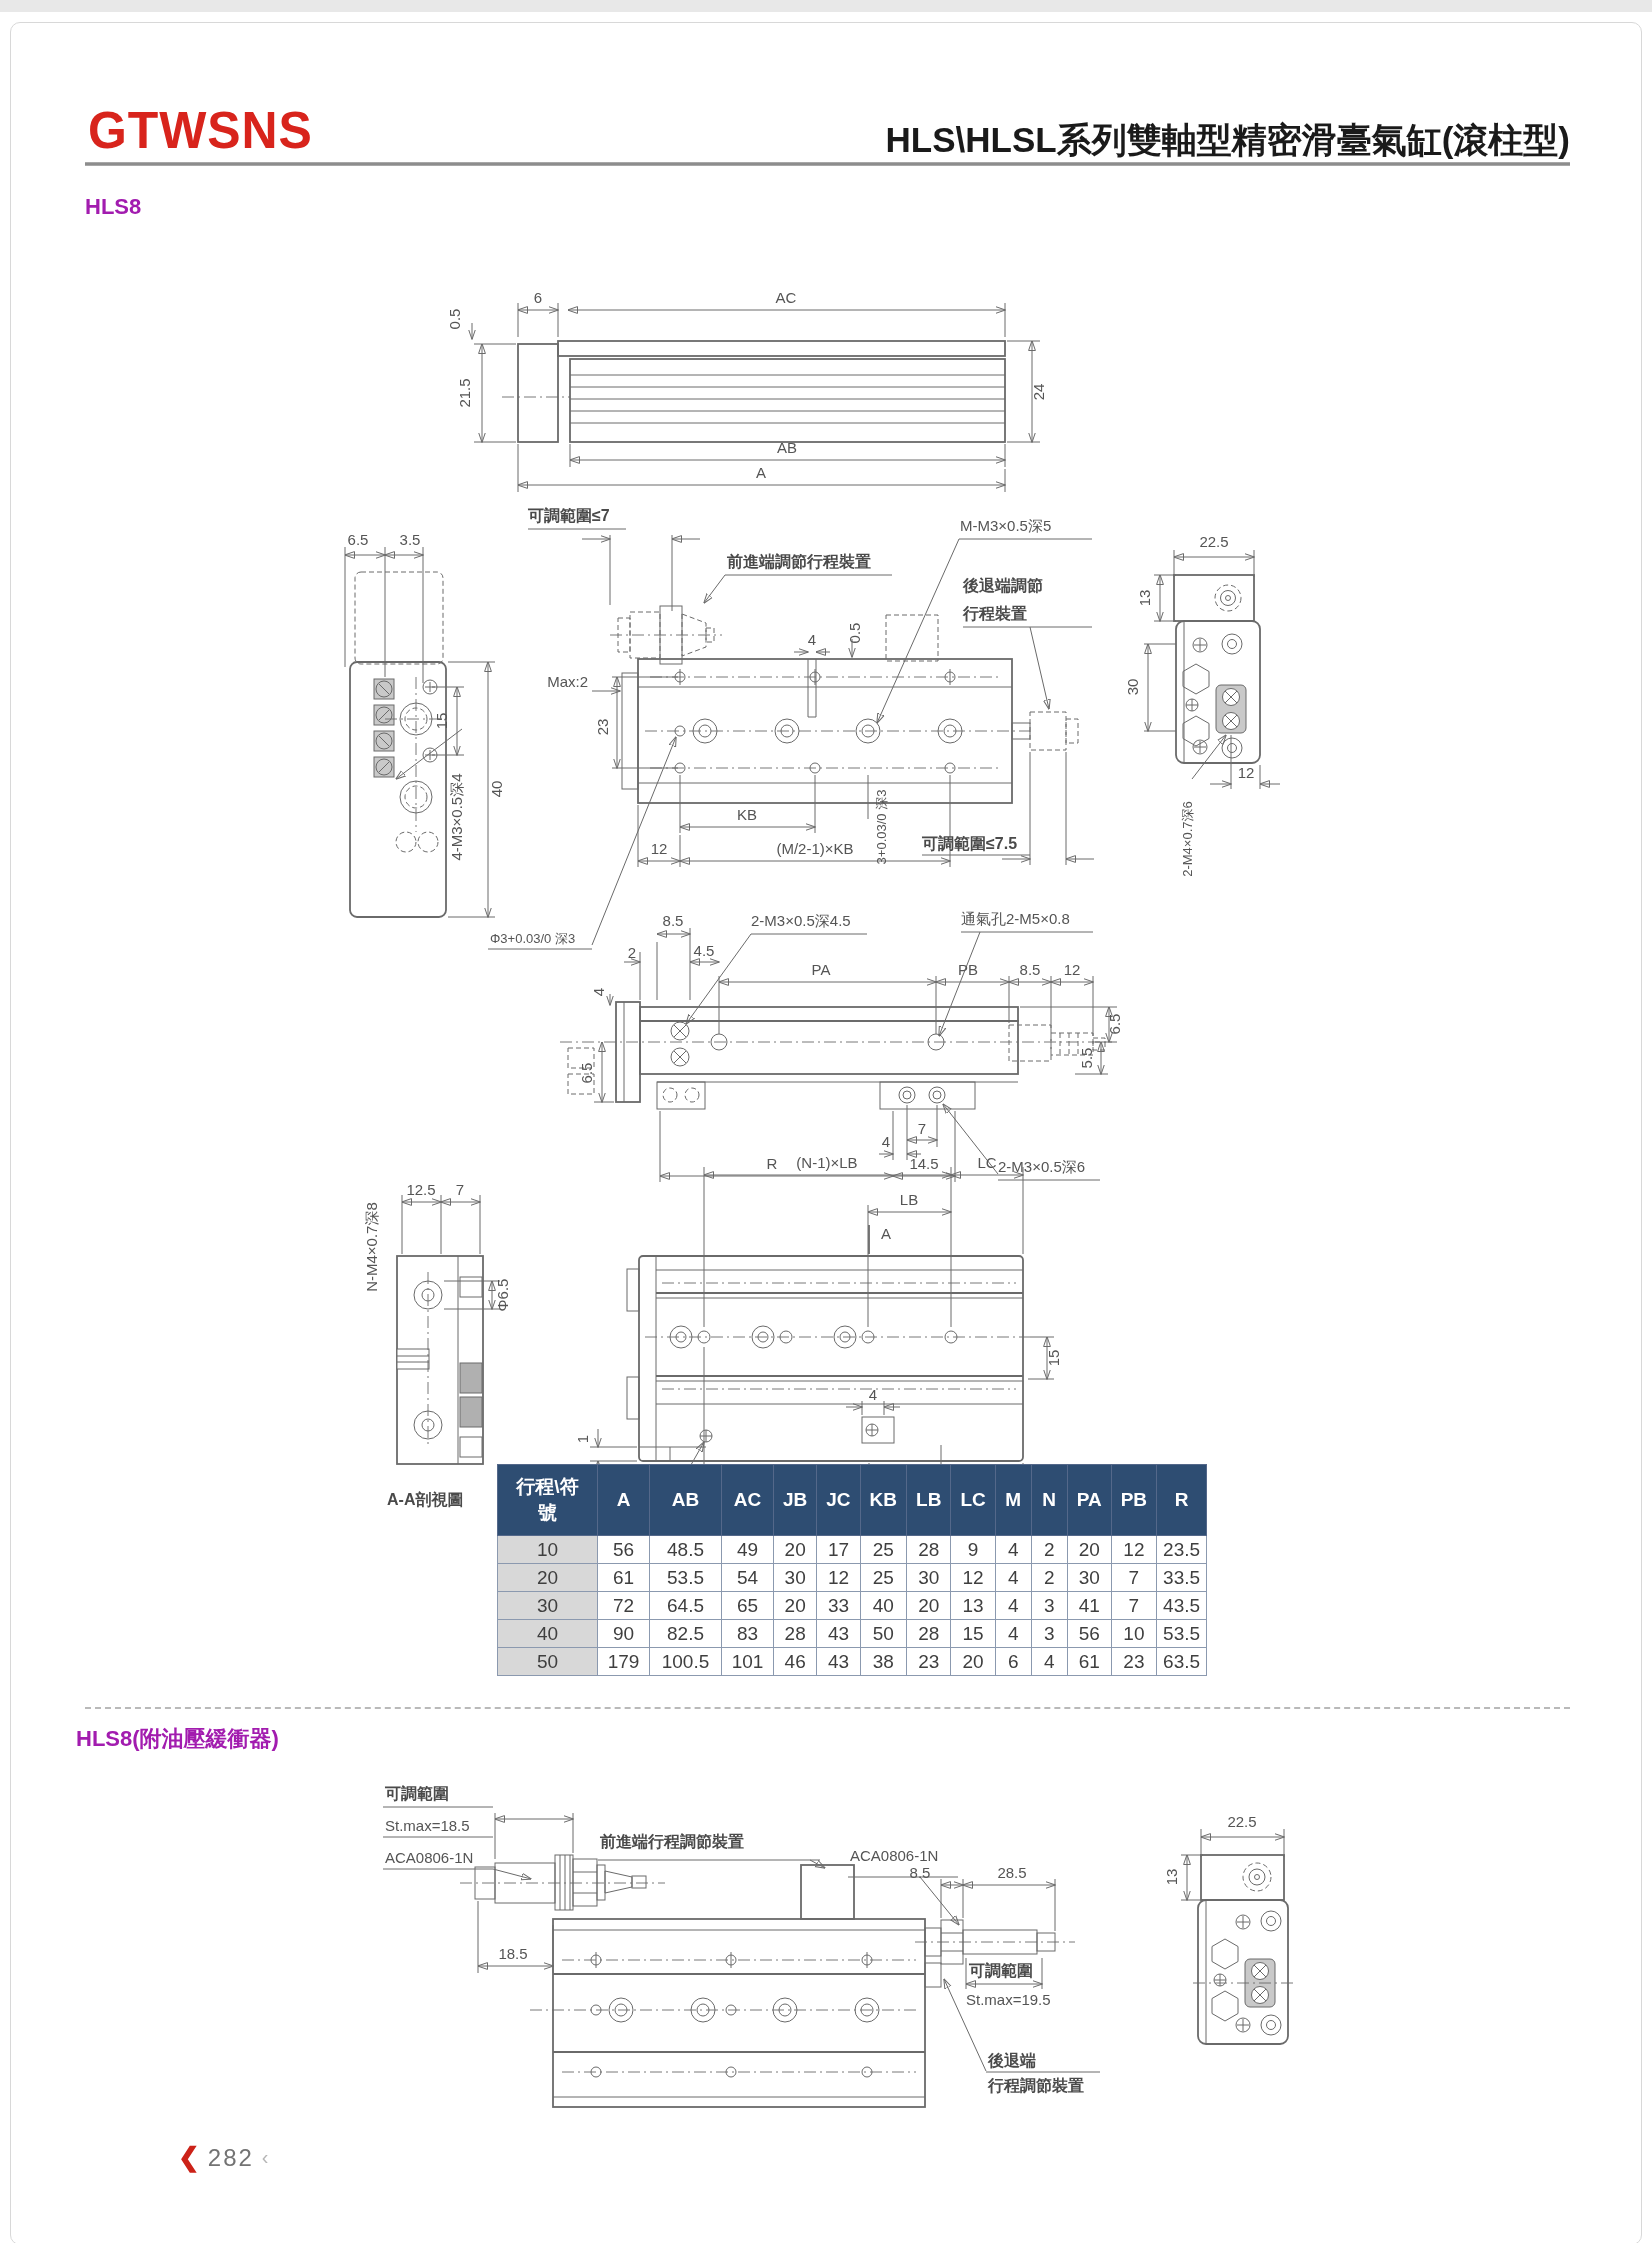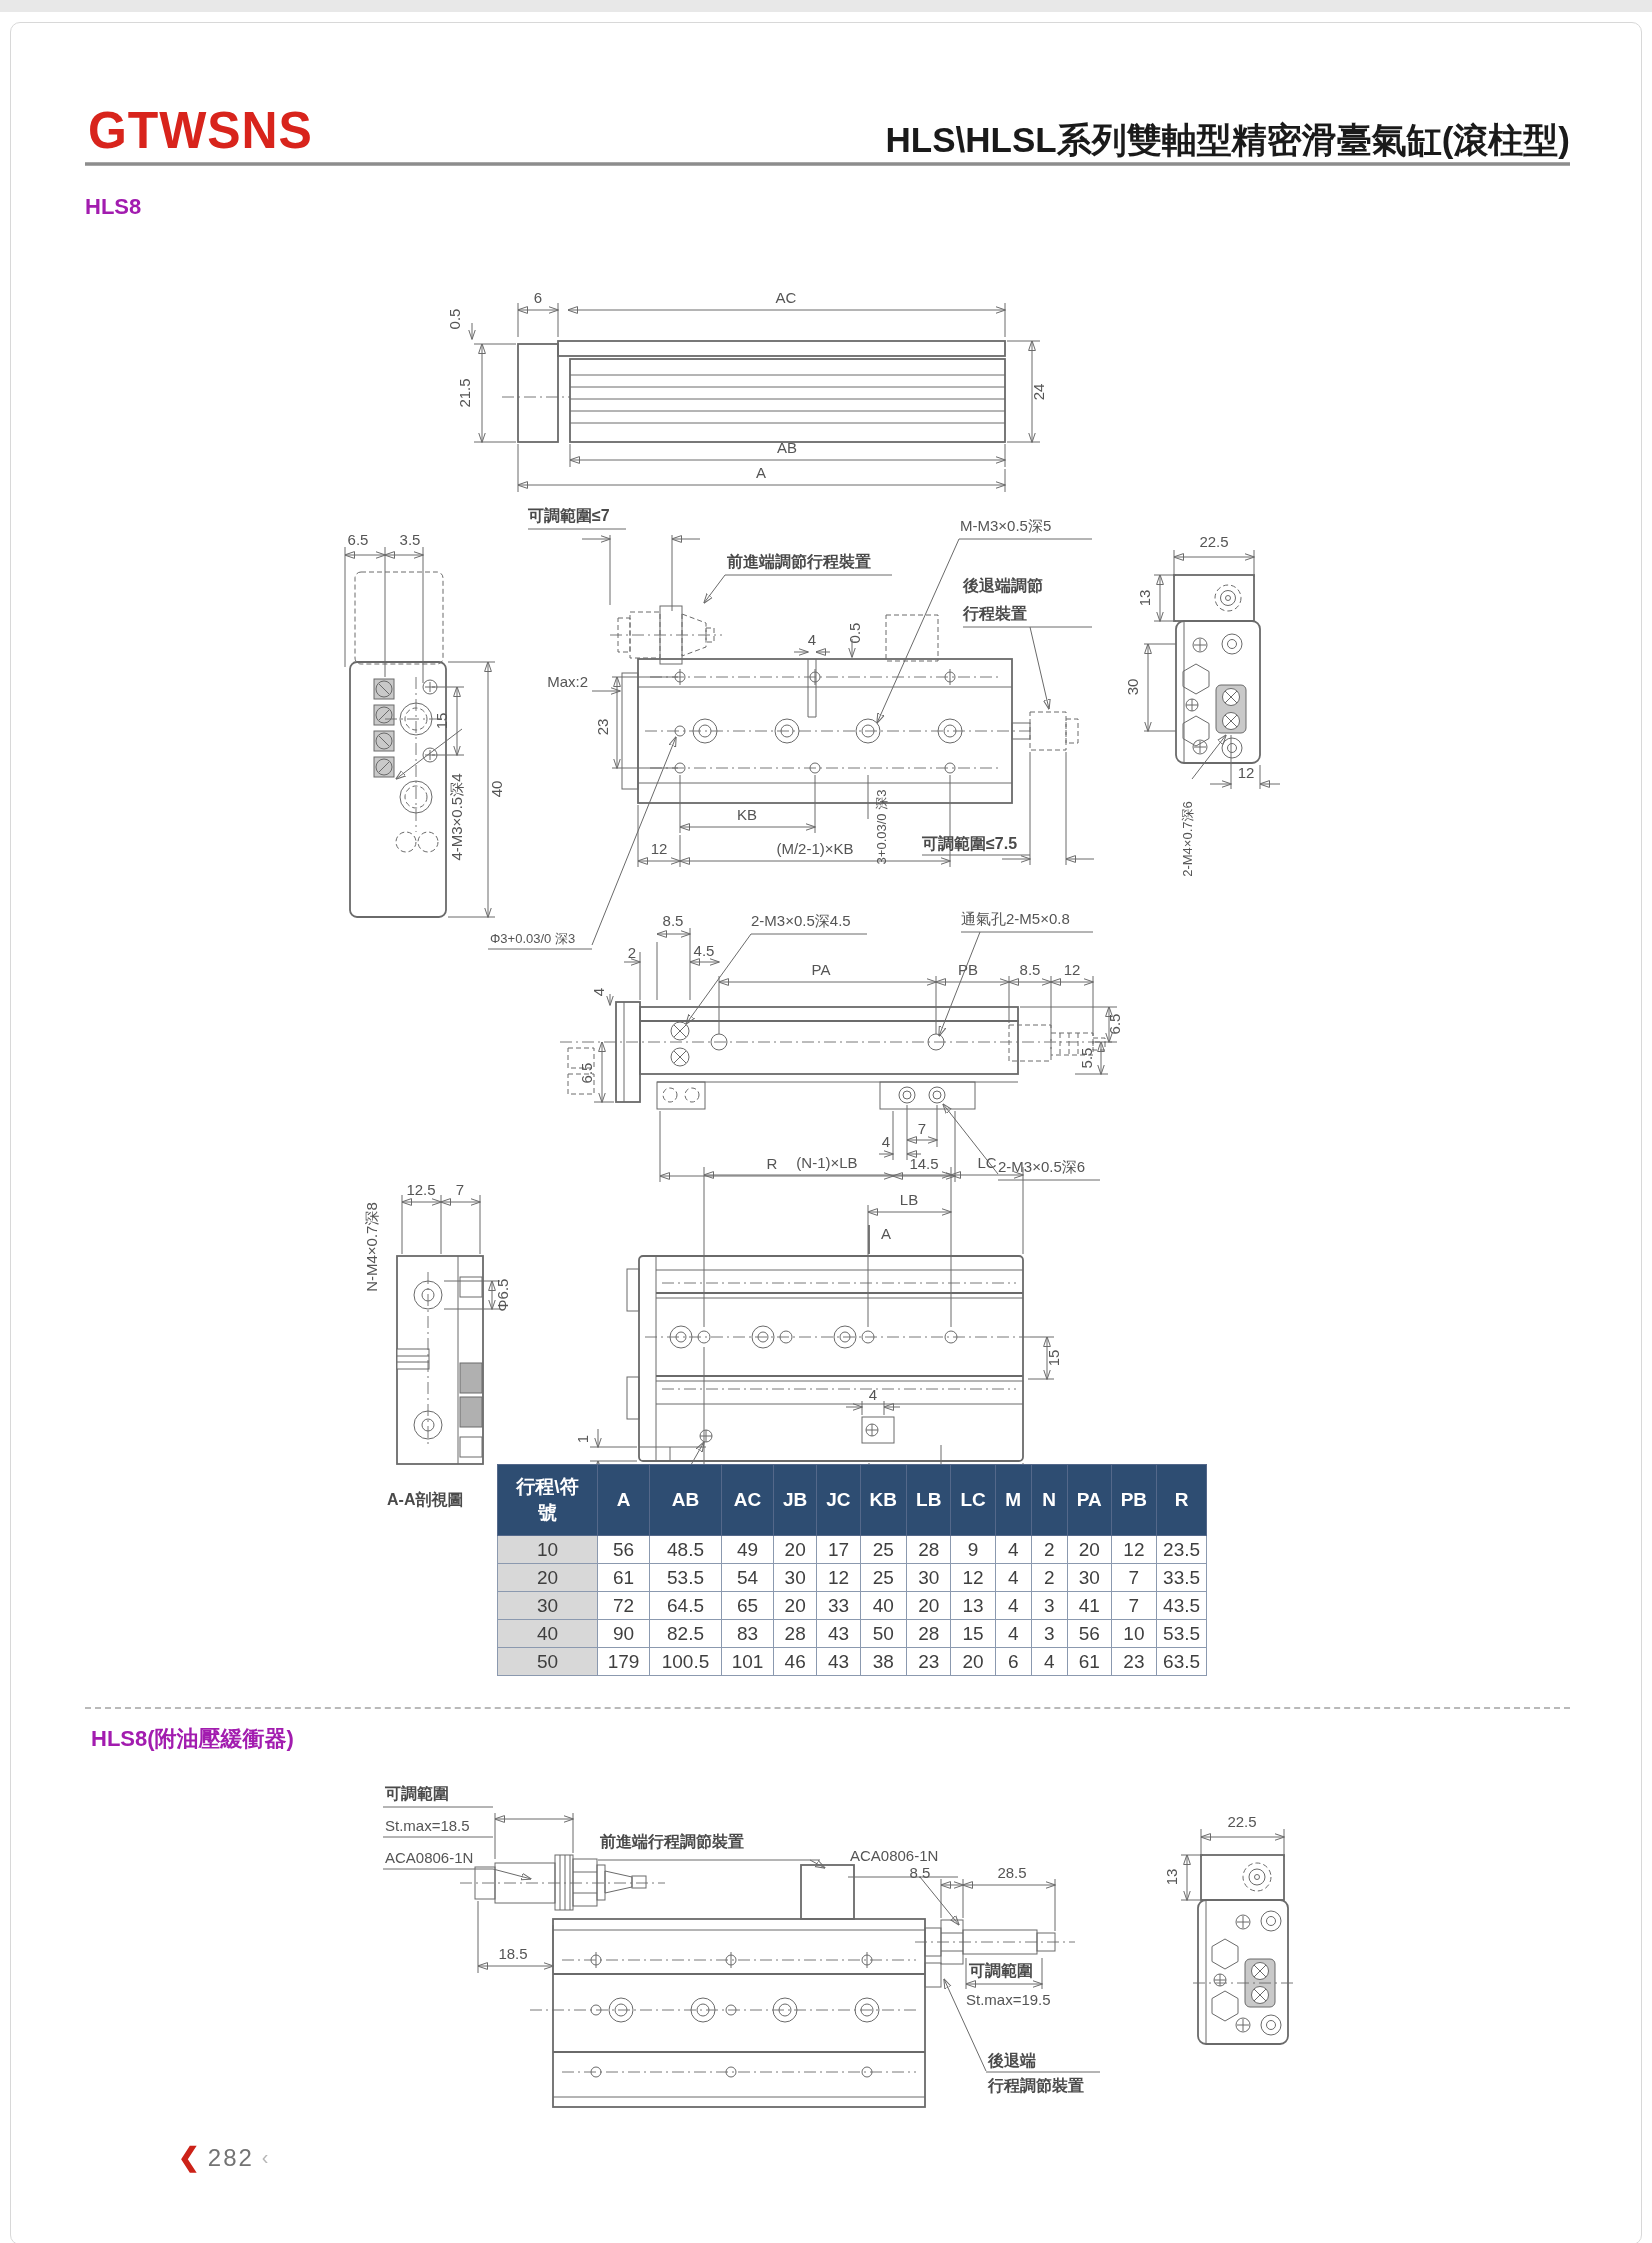--- a/index.html
+++ b/index.html
@@ -6,21 +6,21 @@
   .page{position:relative;width:1652px;height:2243px;background:#ffffff;margin:12px auto;
         font-family:"Liberation Sans",sans-serif;overflow:hidden;}
   .frame{position:absolute;left:10px;top:10px;right:10px;bottom:10px;border:1px solid #d8d8d8;border-radius:10px;}
   .brand{position:absolute;left:88px;top:88px;font-size:52px;font-weight:900;color:#d8241c;
          letter-spacing:1px;transform:scaleX(.96);transform-origin:left;}
   .doc-title{position:absolute;right:82px;top:105px;font-size:35px;font-weight:bold;color:#1a1a1a;}
   .hrule{position:absolute;left:85px;top:150px;width:1485px;height:4px;
          background:linear-gradient(#b5b5b5,#7f7f7f,#b5b5b5);}
   .sec-label{position:absolute;font-size:22px;font-weight:bold;color:#a21caf;}
   .sec1{left:85px;top:182px;}
-  .sec2{left:91px;top:1712px;}
+  .sec2{left:76px;top:1712px;}
   .divider{position:absolute;left:85px;top:1695px;width:1485px;border-top:2px dashed #b9b9b9;}
   svg{position:absolute;overflow:visible;}
   svg line,svg path,svg rect,svg circle,svg polyline,svg polygon,svg ellipse{stroke:#6a6a6a;fill:none;stroke-width:1;}
   .thk{stroke-width:1.8;}
   .cl{stroke-dasharray:12 4 2 4;stroke-width:.9;}
   .dsh{stroke-dasharray:5 3;}
   .fillg{fill:#c9c9c9;}
   .filld{fill:#b0b0b0;}
   .fillw{fill:#ffffff;}
   svg text{fill:#555;stroke:none;font-family:"Liberation Sans",sans-serif;font-size:15px;}

